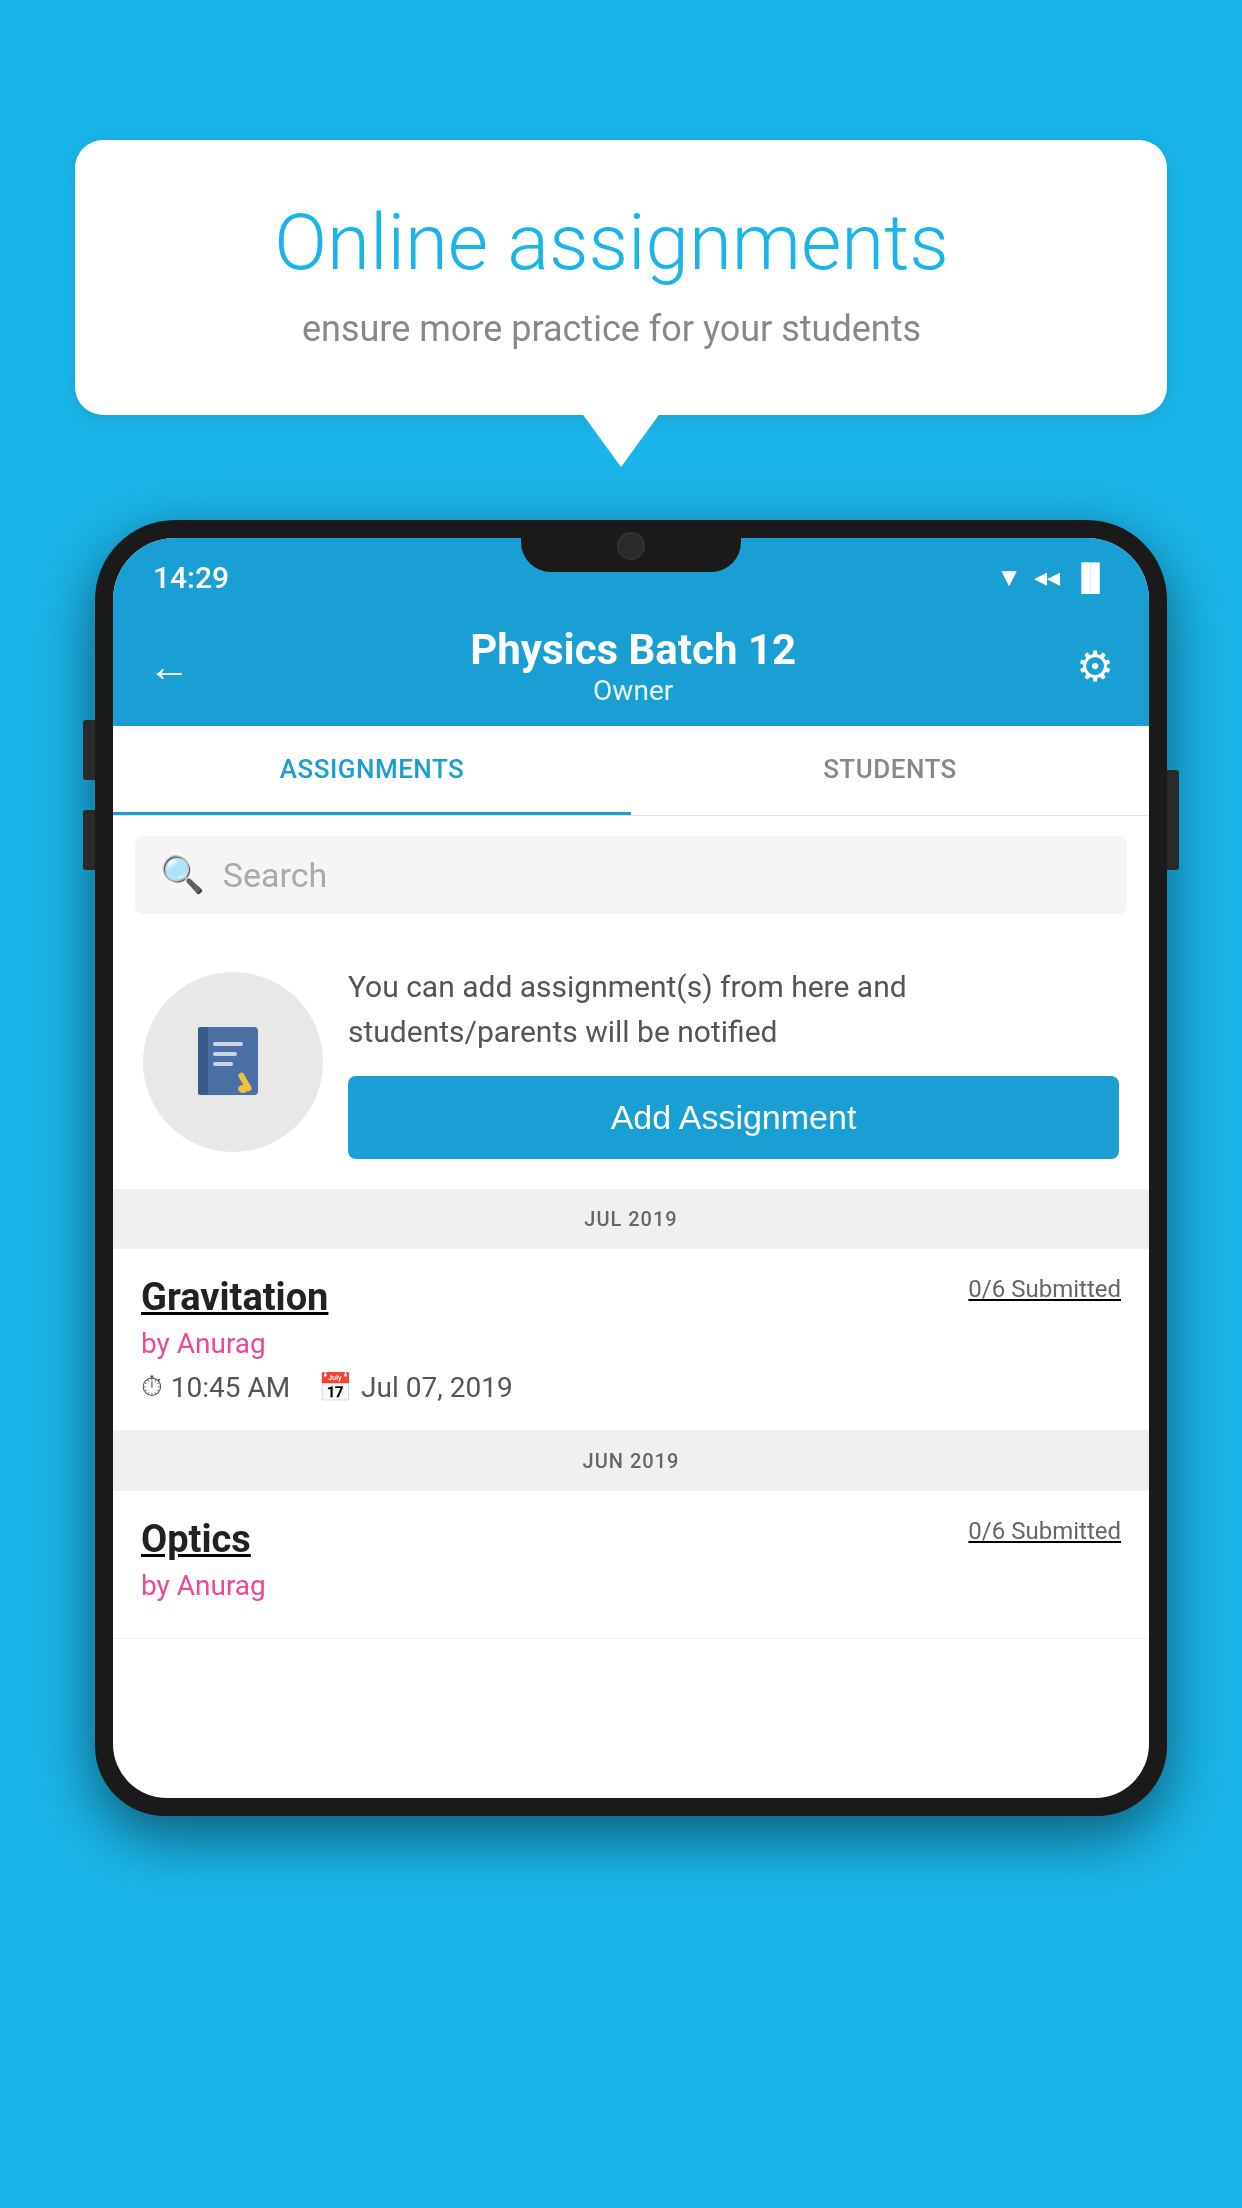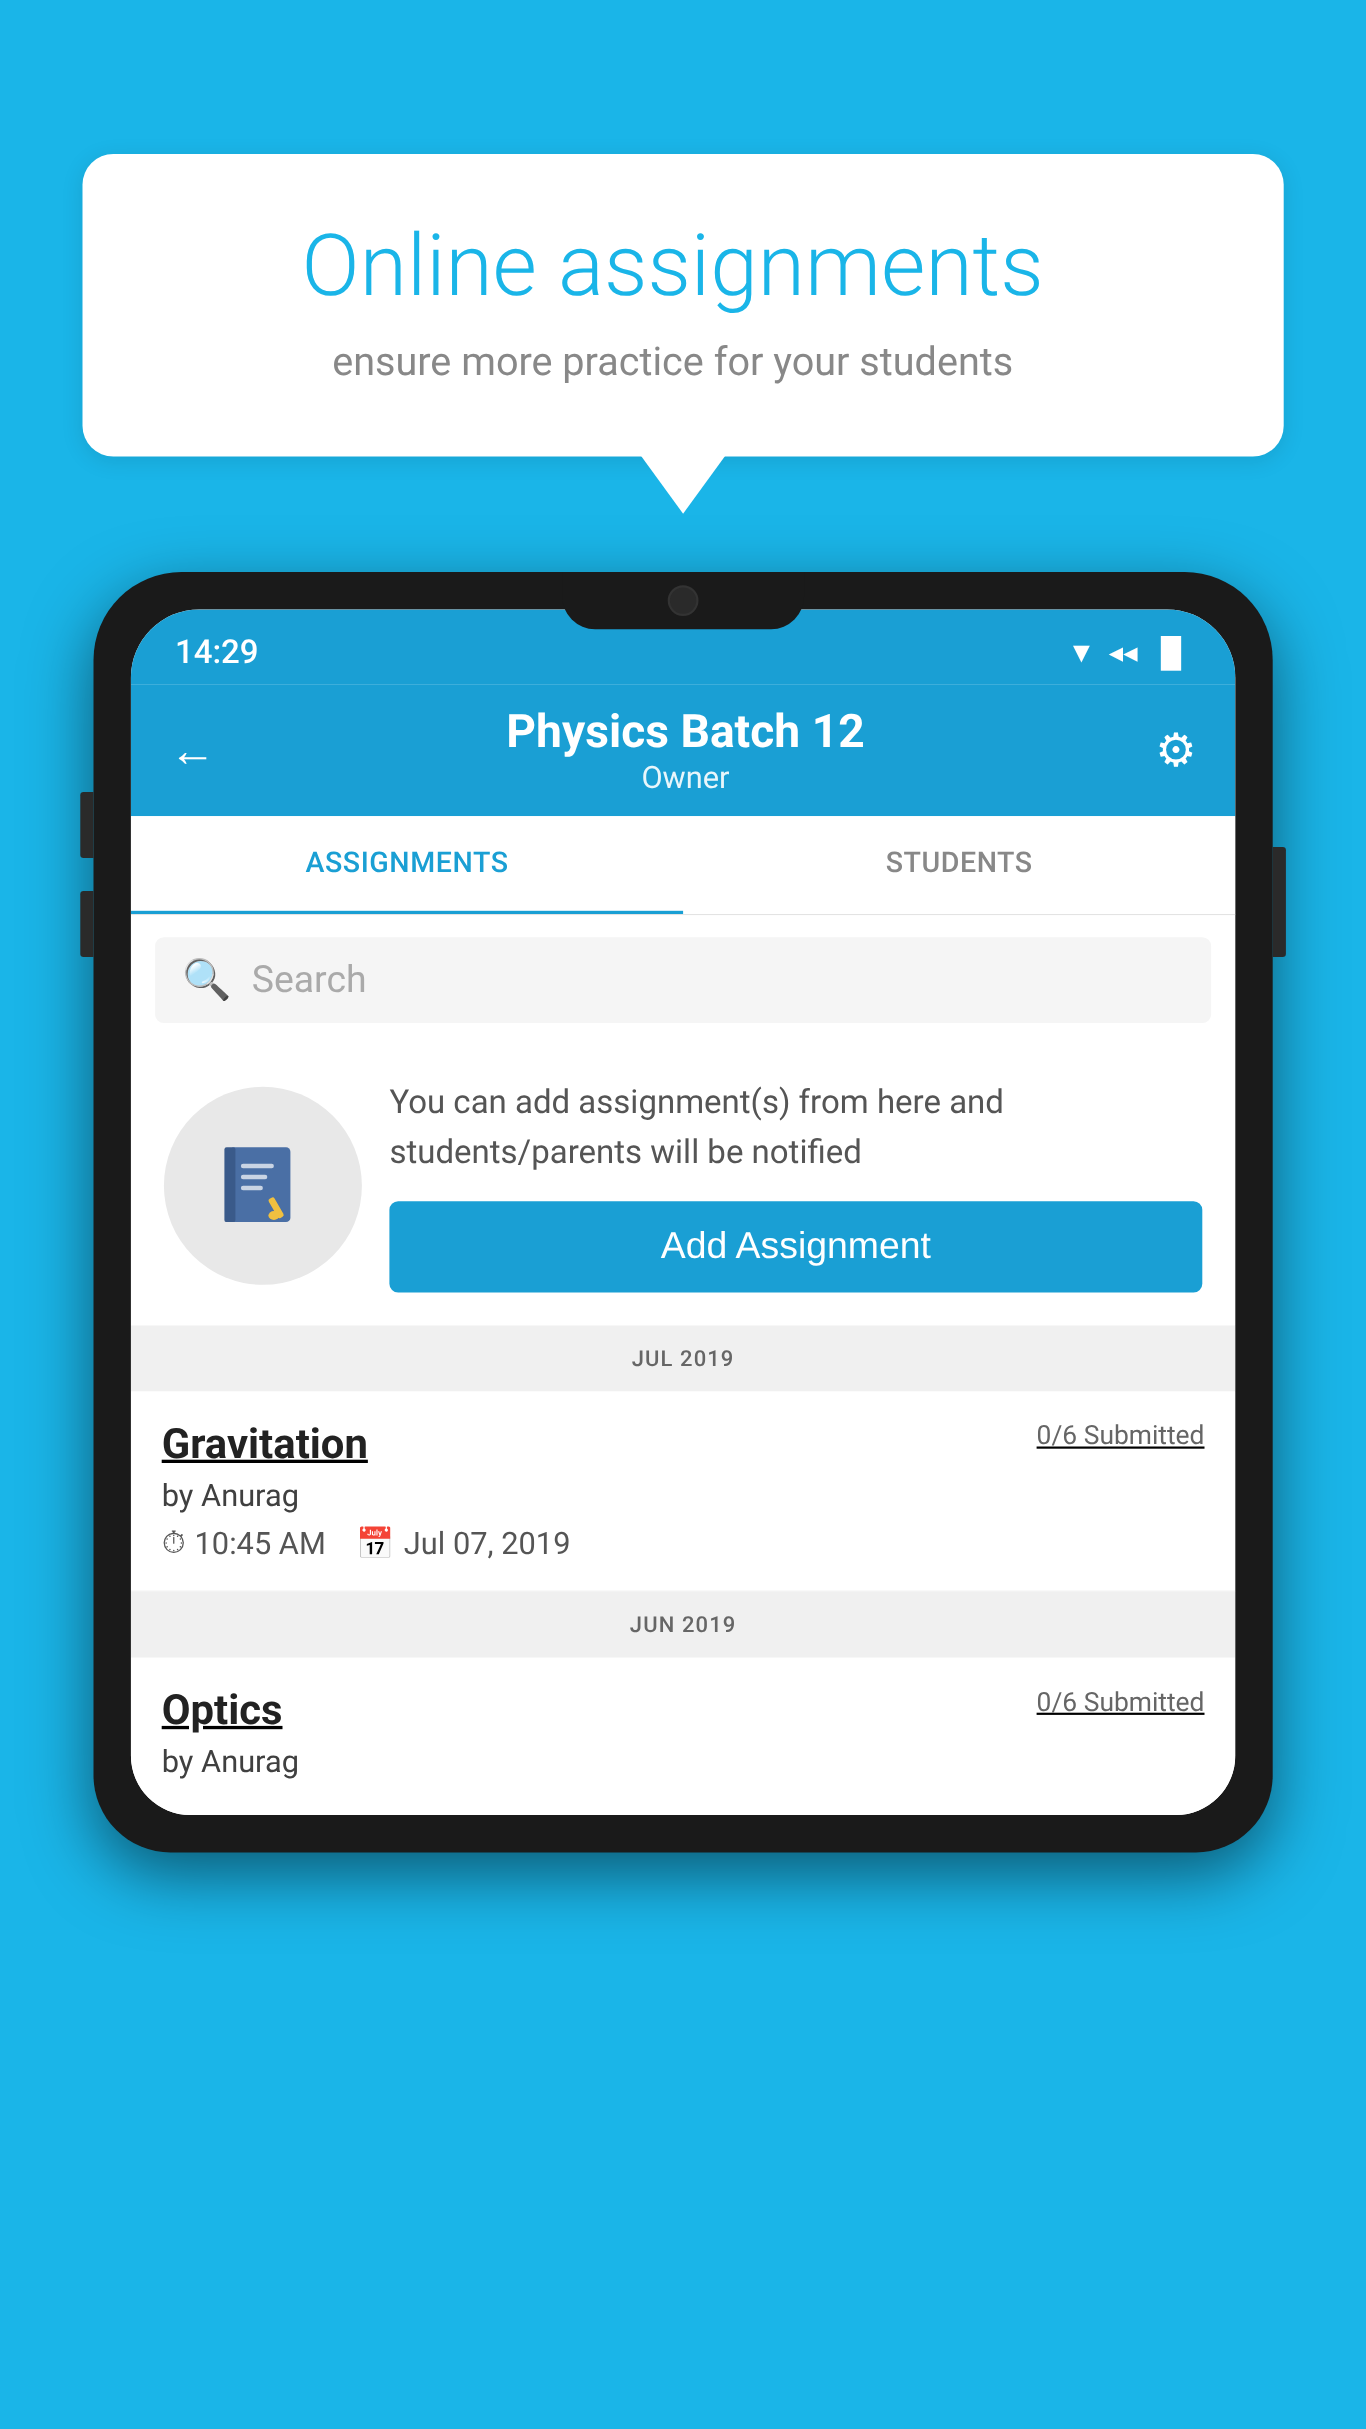--- a/index.html
+++ b/index.html
@@ -62,25 +62,26 @@
       position: absolute;
       top: 520px;
       left: 85px;
       right: 85px;
       bottom: 0;
     }
 
     .phone-outer {
       background: #1a1a1a;
       border-radius: 80px 80px 70px 70px;
-      padding: 34px;
+      padding: 18px;
       width: 100%;
-      height: 1164px;
+      height: 1296px;
       position: relative;
       box-shadow: 0 20px 60px rgba(0,0,0,0.5);
+      margin-left: 10px;
     }
 
     
     .phone-notch {
       position: absolute;
       top: 0;
       left: 50%;
       transform: translateX(-50%);
       width: 220px;
       height: 52px;
@@ -300,21 +301,21 @@
       color: #222;
     }
 
     .assignment-status {
       font-size: 24px;
       color: #666;
     }
 
     .assignment-by {
       font-size: 28px;
-      color: #404040;
+      color: #ec4899;
       margin-bottom: 10px;
     }
 
     .assignment-meta {
       display: flex;
       gap: 28px;
       align-items: center;
     }
 
     .meta-item {

